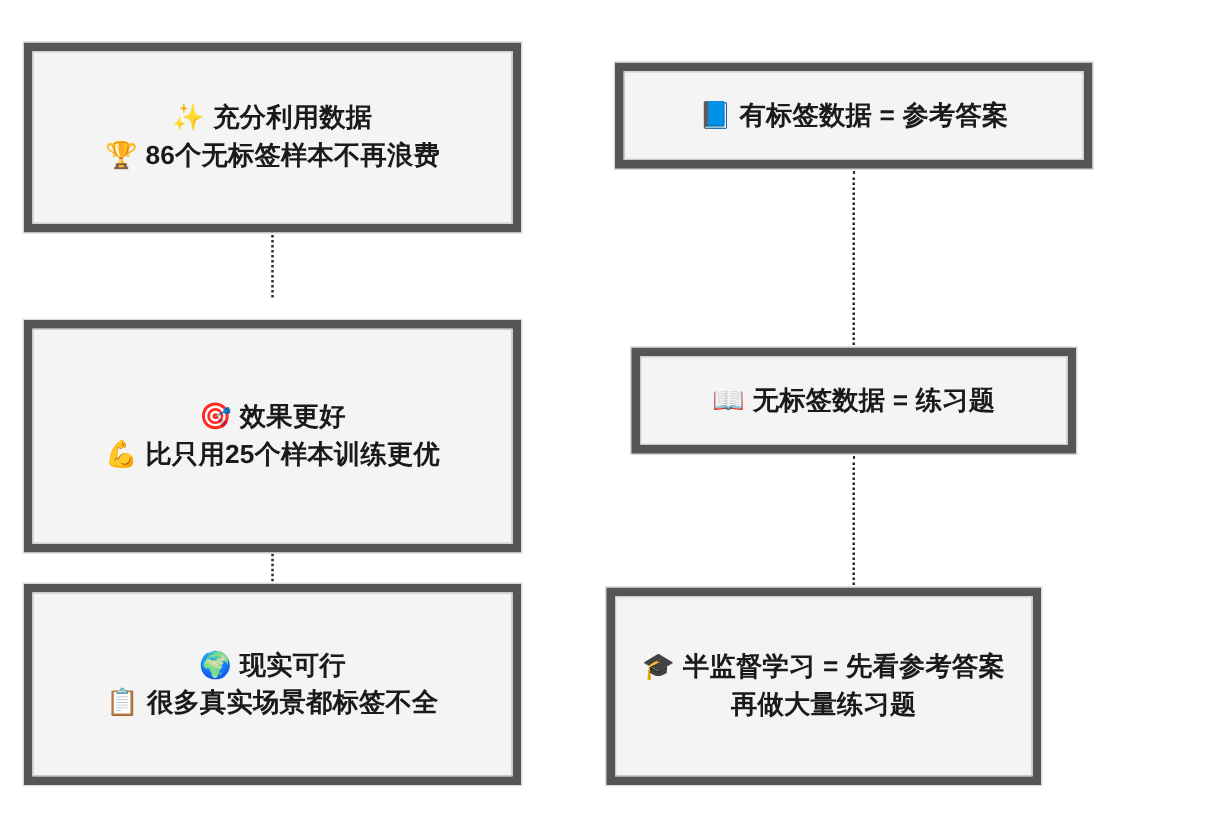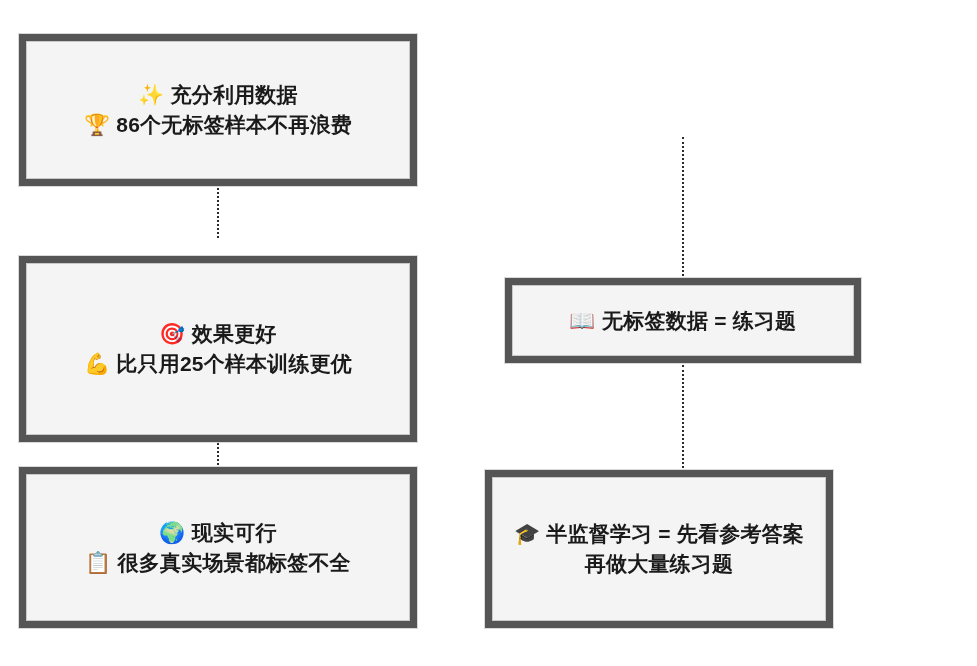--- a/index.html
+++ b/index.html
@@ -110,20 +110,25 @@
 
   <div class="connector" id="conn-l2"></div>
 
   <div class="node" id="node-l3">
     <div class="node-inner">
       <span class="node-text narrow">🌍 现实可行
 📋 很多真实场景都标签不全</span>
     </div>
   </div>
 
+  <div class="node" id="node-r1">
+    <div class="node-inner">
+      <span class="node-text single">📘 有标签数据 = 参考答案</span>
+    </div>
+  </div>
 
   <div class="connector" id="conn-r1"></div>
 
   <div class="node" id="node-r2">
     <div class="node-inner">
       <span class="node-text single">📖 无标签数据 = 练习题</span>
     </div>
   </div>
 
   <div class="connector" id="conn-r2"></div>

